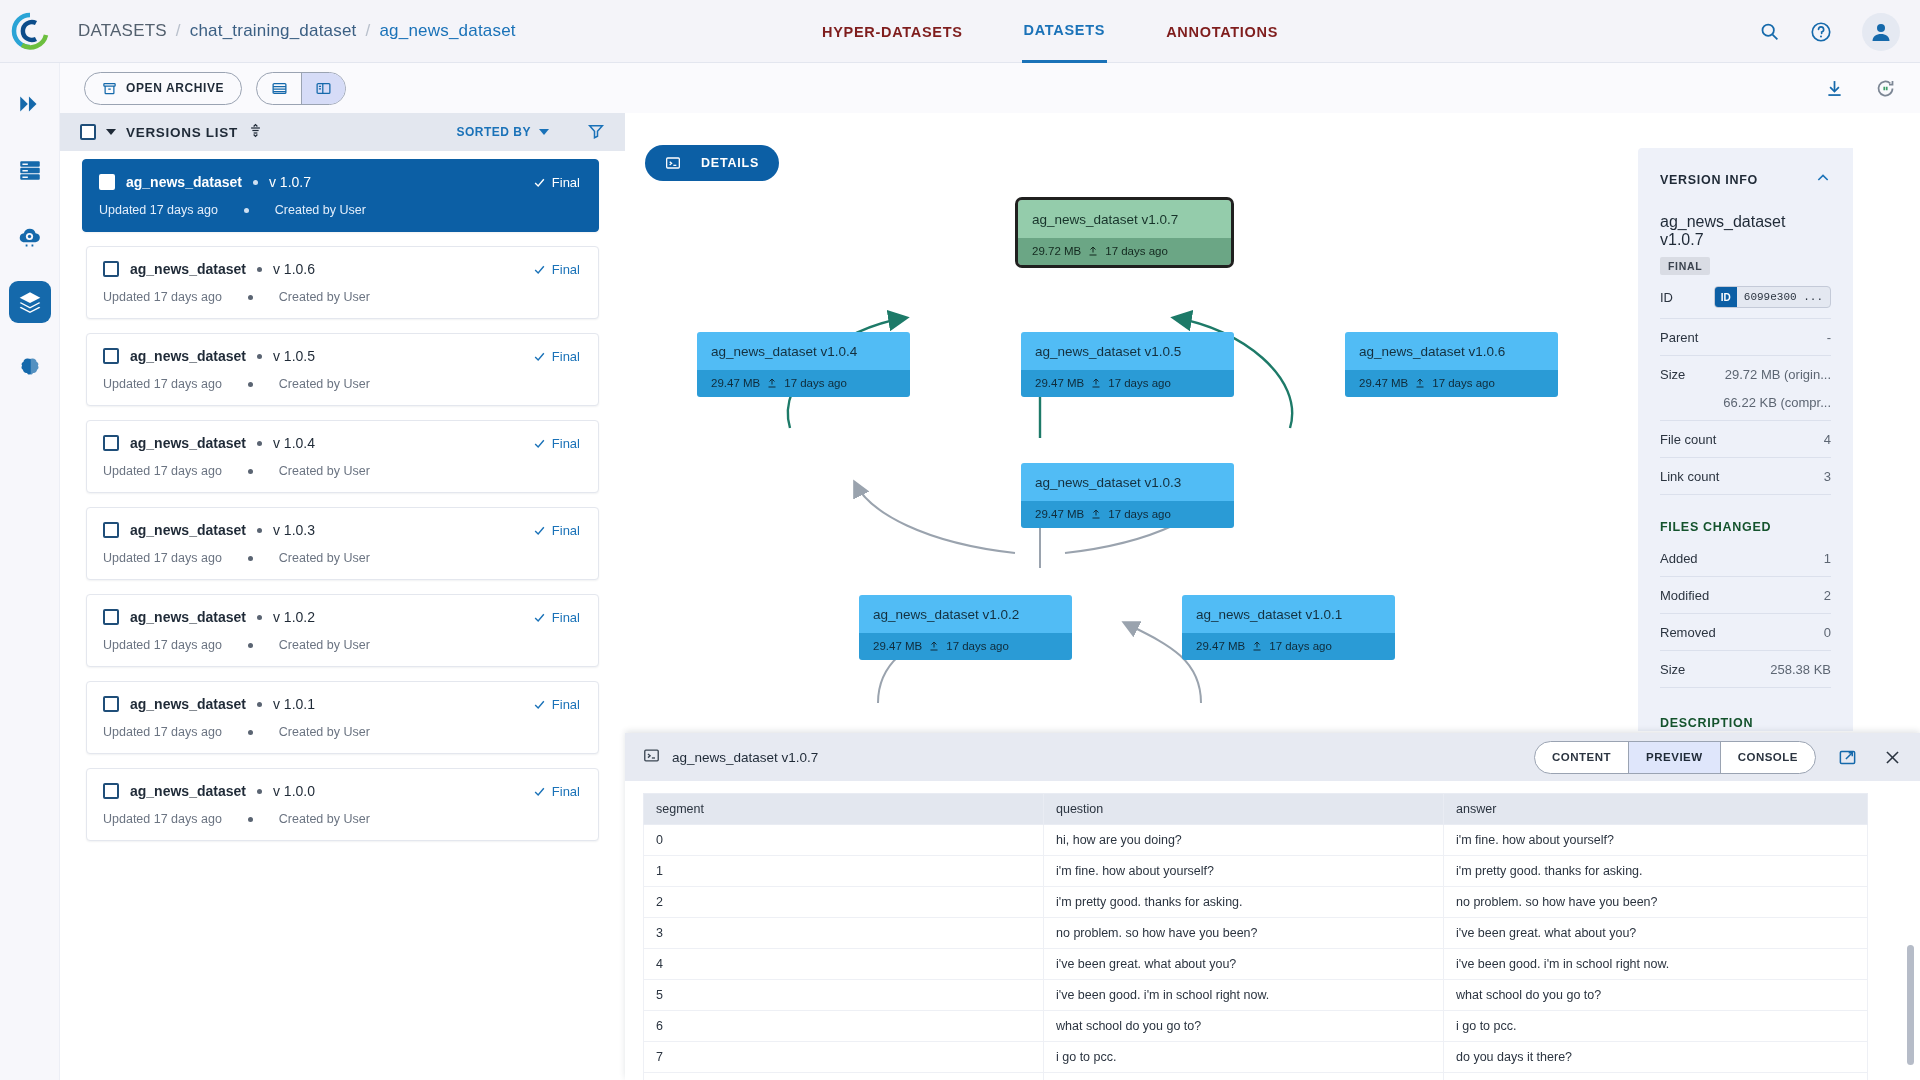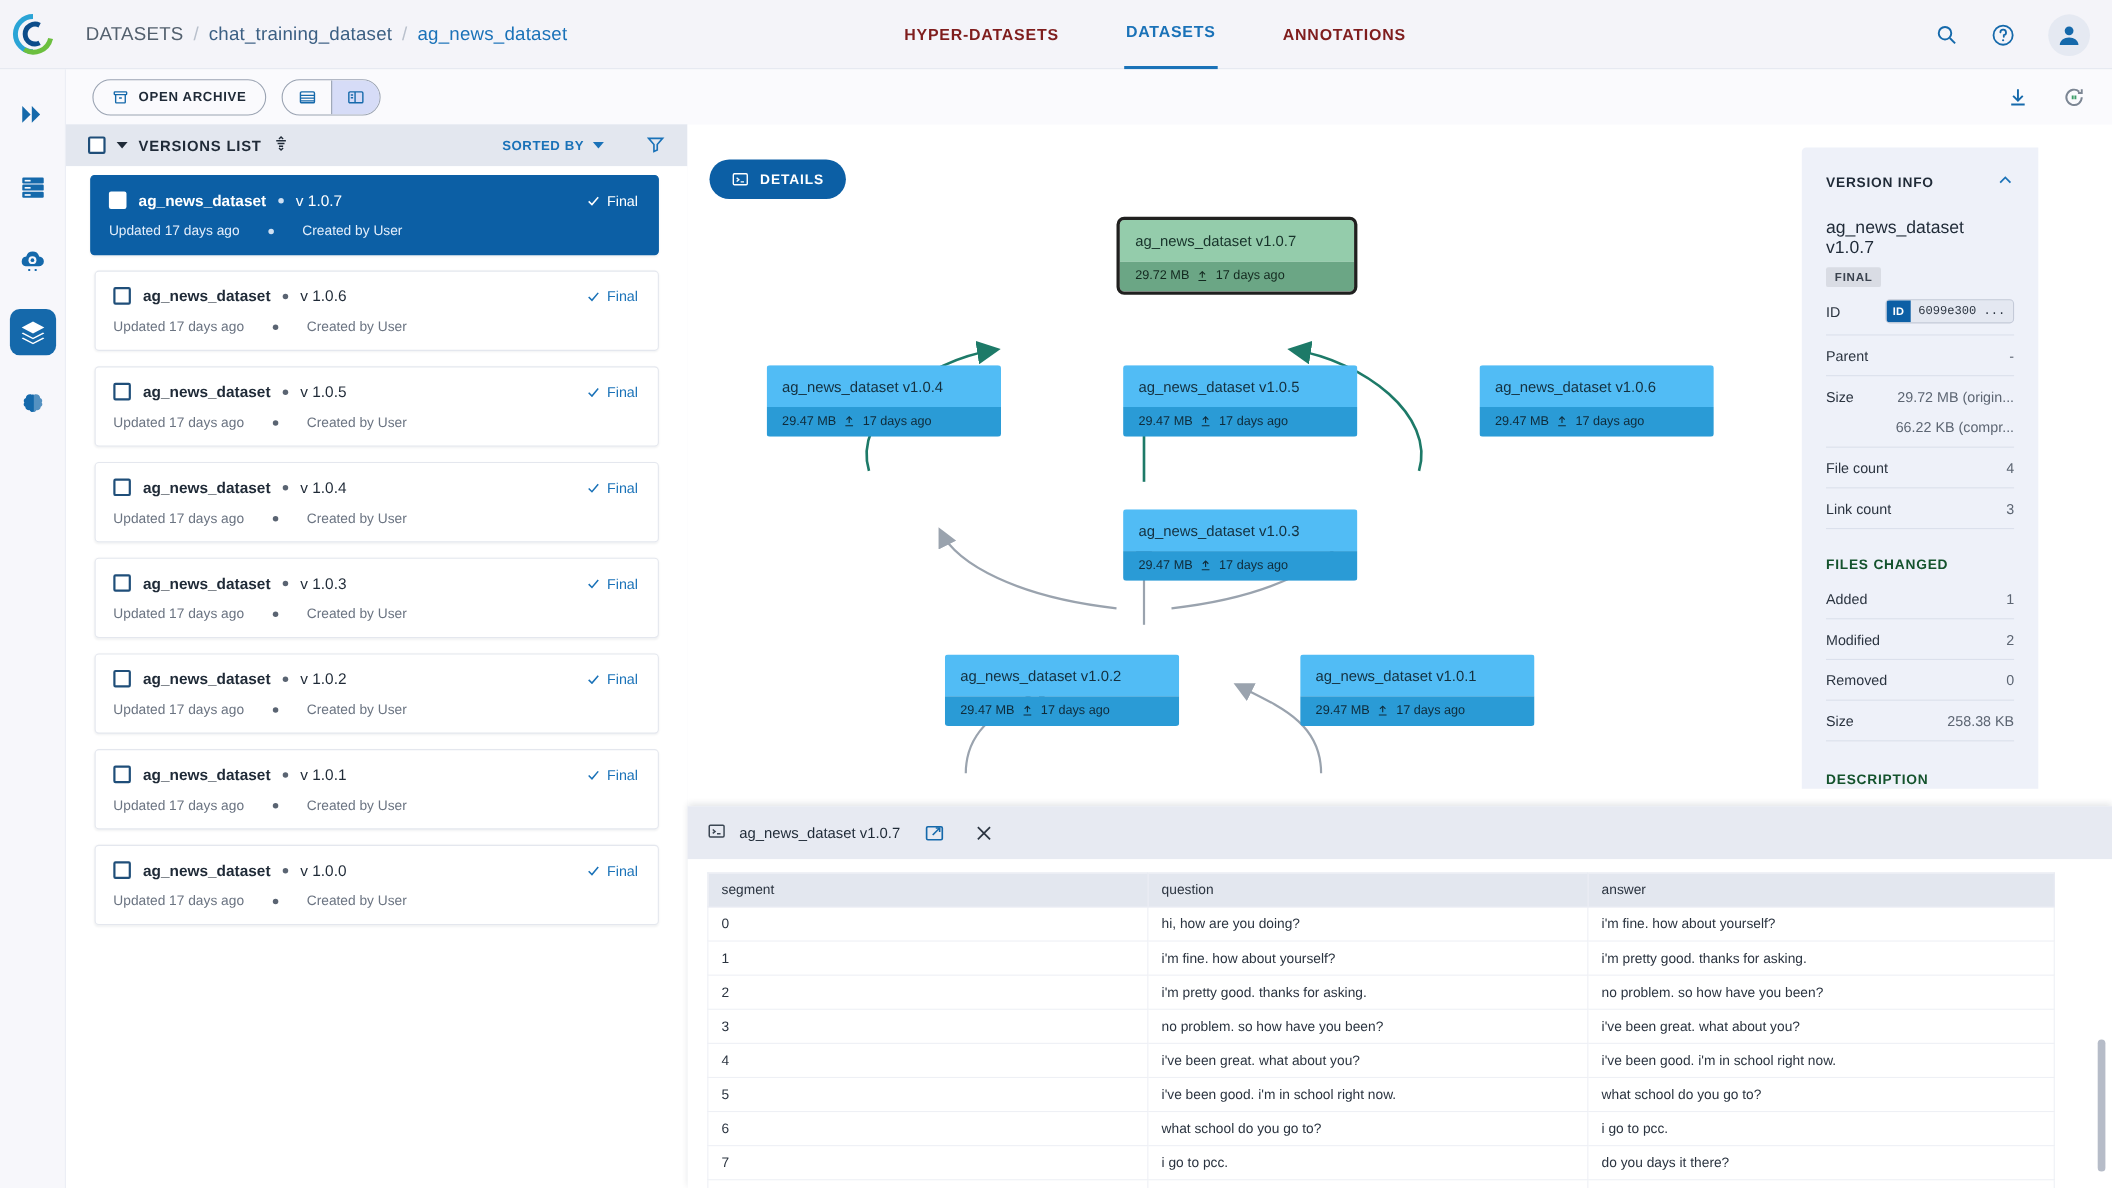--- a/index.html
+++ b/index.html
@@ -85,37 +85,37 @@
   .vver { font-size:14px; color:#1f2a37; }
   .vfinal { margin-left:auto; display:flex;align-items:center;gap:6px; font-size:13px; color:#1a72b8; }
   .vrow2 { margin-top:13px; font-size:12.5px; color:#6b7482; display:flex; align-items:center; gap:26px; }
   .vcard.sel .vname, .vcard.sel .vver, .vcard.sel .vfinal { color:#fff; }
   .vcard.sel .vrow2 { color:#e3eefb; }
   .vcard.sel .vdot { background:#cfe0f2; }
 
   
   .graph { position:absolute; left:625px; top:113px; width:1295px; height:620px; background:#fff; overflow:hidden; }
   .btn-details {
-    position:absolute; left:20px; top:32px; display:flex;align-items:center;gap:10px;
+    position:absolute; left:20px; top:32px; display:flex;align-items:center;gap:20px;
     height:36px; padding:0 20px; border-radius:18px; background:#0c5fa5; color:#fff;
     font-size:12.5px; font-weight:700; letter-spacing:.8px;
   }
   .node { position:absolute; width:213px; border-radius:3px; overflow:hidden; font-size:13.5px; }
   .node .top { padding:12px 14px 11px 14px; }
   .node .bot { padding:7px 6px 8px 14px; font-size:11.5px; display:flex; align-items:center; gap:6px; }
   .node.blue .top { background:#51bcf5; color:#14303f; }
   .node.blue .bot { background:#2a9bd6; color:#0f2b3a; }
   .node.green { outline:3px solid #20201f; border-radius:4px; box-shadow:0 0 0 3px #fff inset; }
   .node.green .top { background:#94ccab; color:#17332a; }
   .node.green .bot { background:#6ba685; color:#13291f; }
   svg.edges { position:absolute; left:0; top:0; width:1295px; height:620px; }
 
   
   .info {
-    position:absolute; left:1638px; top:134px; width:215px; height:583px;
+    position:absolute; left:1638px; top:148px; width:215px; height:583px;
     background:#eef1f9; border-radius:4px 0 0 0; padding:22px 22px 0 22px; overflow:hidden;
   }
   .info-hd { display:flex; align-items:center; font-size:12.5px; font-weight:700; letter-spacing:.7px; color:#1f2a37; }
   .chev-up { margin-left:auto; color:#1a72b8; }
   .info-title { margin-top:24px; font-size:16px; color:#1f2a37; }
   .badge-final { display:inline-block; margin-top:8px; background:#d9dce4; color:#3a424e; font-size:10.5px; font-weight:700; letter-spacing:.7px; padding:3px 8px; border-radius:2px; }
   .krow { display:flex; align-items:center; padding:11px 0 10px 0; border-bottom:1px solid #dbe0ec; font-size:13px; }
   .krow .k { color:#2b3440; }
   .krow .v { margin-left:auto; color:#5d6673; text-align:right; max-width:135px; overflow:hidden; white-space:nowrap; text-overflow:ellipsis; }
   .krow.nob { border-bottom:none; padding-bottom:2px; }
@@ -649,20 +649,25 @@
   <div class="preview">
     <div class="pv-head">
       <span>
         <svg width="17" height="17" viewBox="0 0 24 24" fill="none" stroke="#3b4653" stroke-width="1.9">
           <rect x="2.5" y="4.5" width="19" height="15" rx="1.5"></rect>
             <polyline points="7,10 10,12.5 7,15"></polyline>
             <line x1="12.5" y1="15.5" x2="17" y2="15.5"></line>
         </svg>
       </span>
       <span class="pv-title">ag_news_dataset v1.0.7</span>
+      <div class="pv-tabs">
+        <div class="pv-tab">CONTENT</div>
+        <div class="pv-tab on">PREVIEW</div>
+        <div class="pv-tab">CONSOLE</div>
+      </div>
       <div class="pv-actions">
         <span class="ic">
           <svg width="19" height="19" viewBox="0 0 24 24" fill="none" stroke="#1569ab" stroke-width="1.9">
               <rect x="3" y="4.5" width="18" height="15" rx="1.5"></rect>
               <polyline points="10,14 18,6"></polyline>
               <polyline points="13.5,6 18,6 18,10.5"></polyline>
             </svg>
         </span>
         <span class="ic">
           <svg width="19" height="19" viewBox="0 0 24 24" fill="none" stroke="#2b3440" stroke-width="2">

